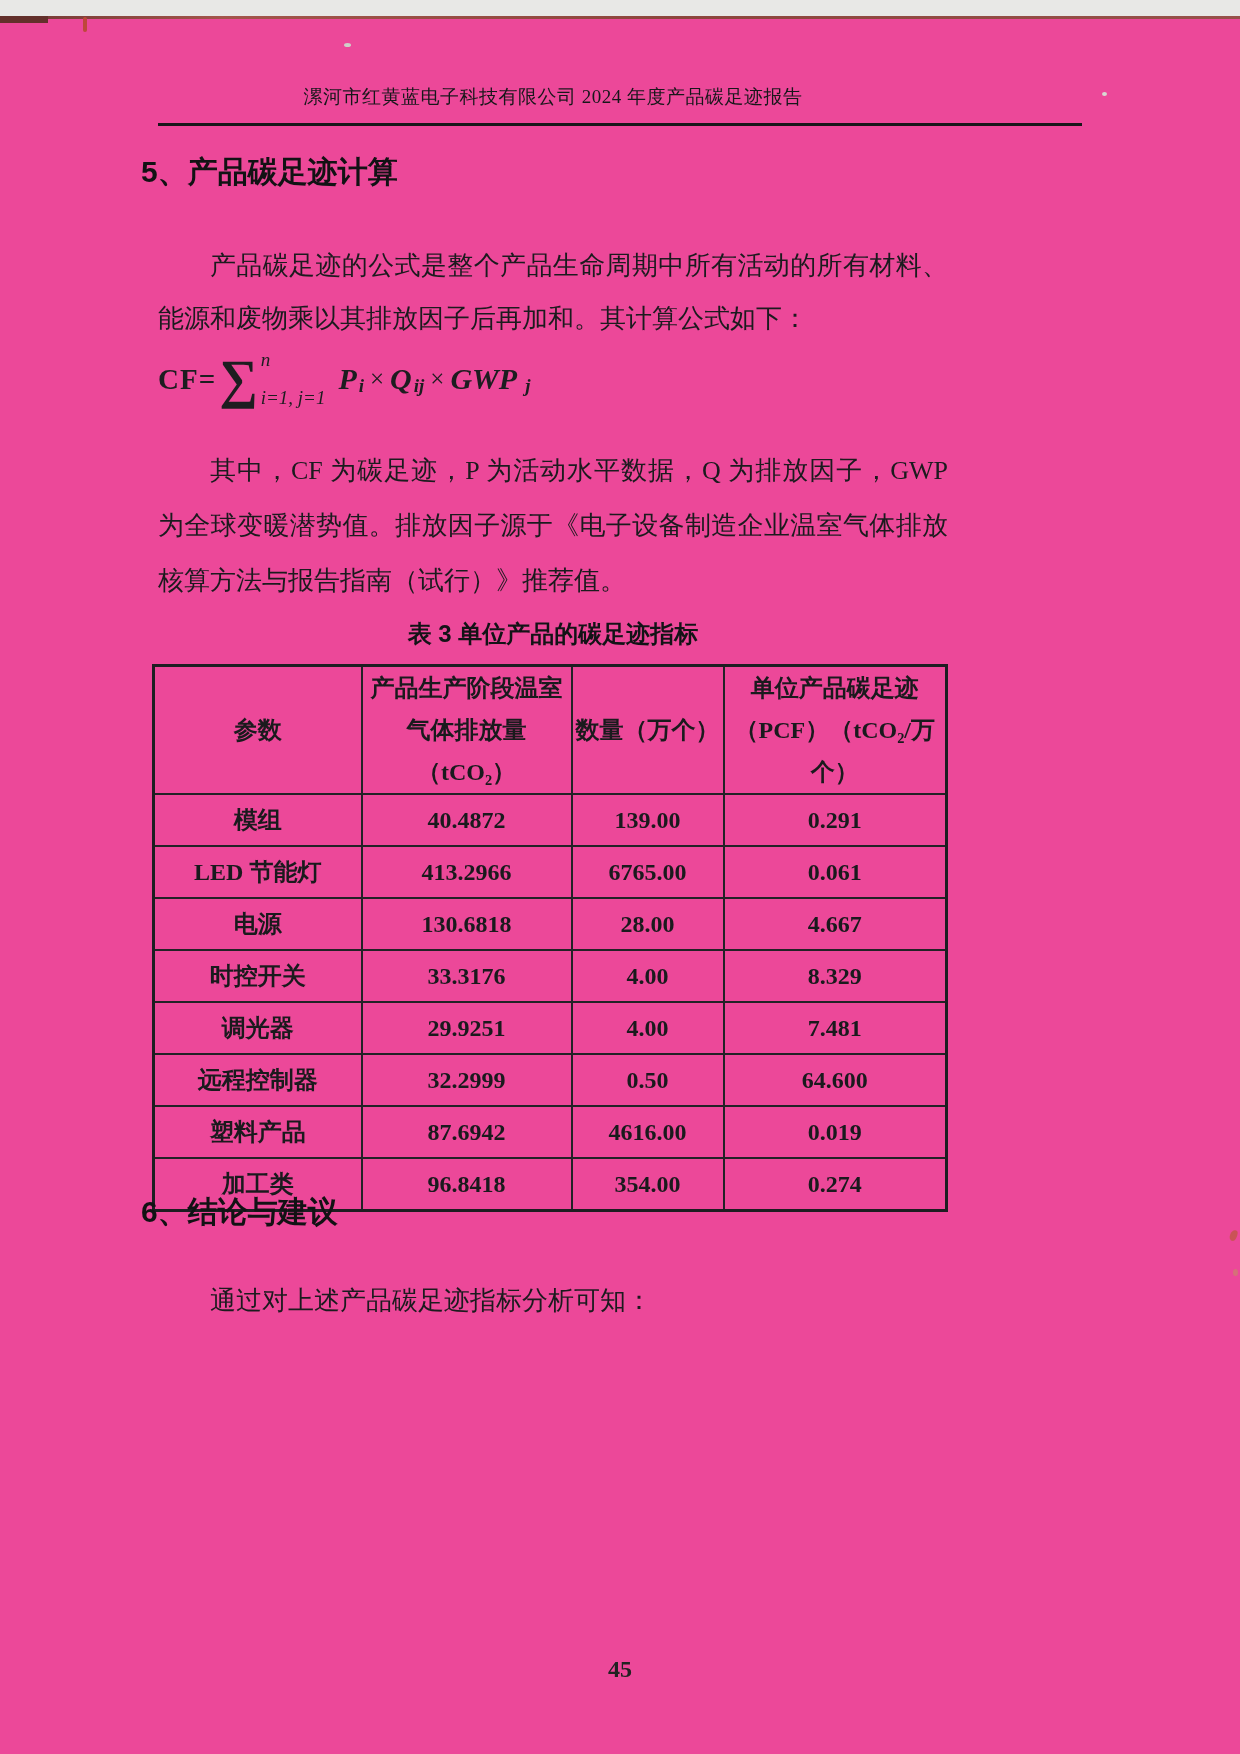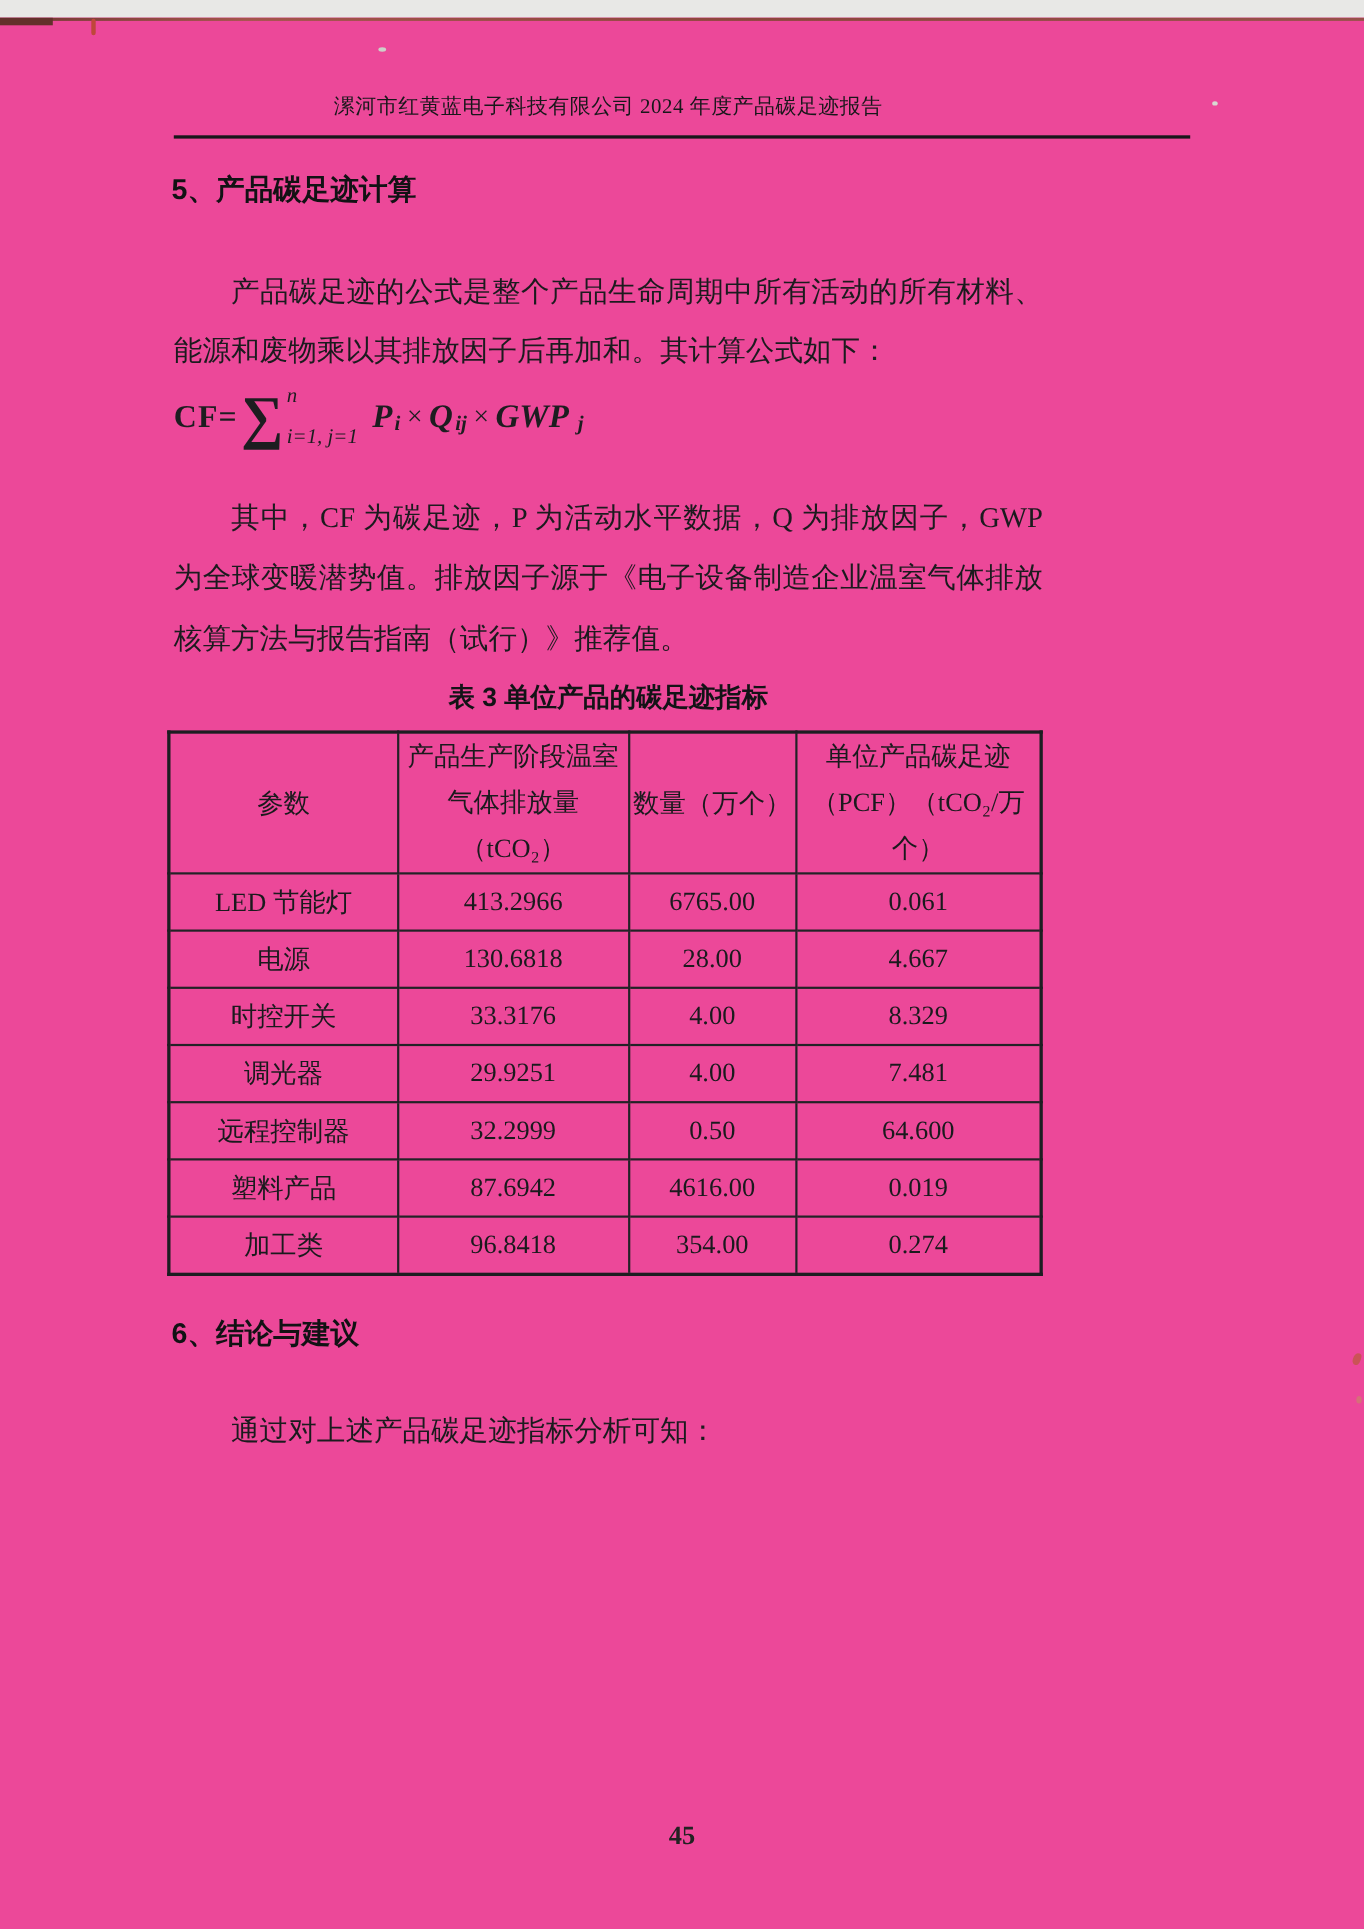--- a/index.html
+++ b/index.html
@@ -19,23 +19,23 @@
   .red-mark-a { position:absolute; top:1214px; left:1230px; width:7px; height:11px; background:#c4564a; border-radius:60% 40% 50% 50%; transform:rotate(18deg); opacity:.85; }
   .red-mark-b { position:absolute; top:1253px; left:1233px; width:5px; height:7px; background:#cf7b70; border-radius:50%; opacity:.8; }
   .bottom-scan-bar { position:absolute; bottom:0; left:0; width:1240px; height:11px;
     background:linear-gradient(90deg,#a7a8a3,#b9bab5 22%,#9a9b96 48%,#b5b6b1 72%,#a0a19c 100%); }
 
   .report-header { position:absolute; top:68px; left:158px; width:790px;
     text-align:center; font-size:19px; letter-spacing:.5px; color:#17171a; }
   .header-rule { position:absolute; top:107px; left:158px; width:924px; height:0;
     border-top:3px solid #17171a; }
 
-  .sec-heading { position:absolute; left:156px; margin:0;
+  .sec-heading { position:absolute; left:141px; margin:0;
     font-family:"Liberation Sans","DejaVu Sans",sans-serif;
-    font-weight:700; font-size:26px; line-height:40px; color:#121214; }
+    font-weight:700; font-size:30px; line-height:40px; color:#121214; }
   .h5 { top:136px; } .h6 { top:1176px; }
 
   .body-para { position:absolute; left:158px; width:790px; margin:0;
     font-size:26px; color:#1b1b1e; text-align:justify; text-indent:2em; }
   .para1 { top:223px; line-height:53px; }
   .para2 { top:427px; line-height:55px; }
   .para6-1 { top:1257px; line-height:56px; }
   .para6-2 { top:1312px; line-height:57px; }
 
   
@@ -53,21 +53,21 @@
   .f-times { font-size:25px; margin:0 6px; font-style:normal; }
 
   .table-caption { position:absolute; top:602px; left:158px; width:790px; margin:0;
     text-align:center; font-family:"Liberation Sans","DejaVu Sans",sans-serif;
     font-weight:700; font-size:24px; color:#131316; }
 
   table.pcf { position:absolute; top:648px; left:152px; width:793px;
     border-collapse:collapse; table-layout:fixed; }
   table.pcf th, table.pcf td {
     border:2px solid #222226; text-align:center; vertical-align:middle;
-    font-weight:400; padding:0; color:#1a1a1d; }
+    font-weight:700; padding:0; color:#1a1a1d; }
   table.pcf { border:3px solid #1d1d21; }
   table.pcf th { height:94px; font-size:24px; }
   table.pcf td { height:50px; font-size:24px; }
   .th-line { display:block; line-height:42px; }
 
   .page-number { position:absolute; top:1640px; left:0; width:1240px;
     text-align:center; font-size:24px; font-weight:600; color:#222; }
 </style>
 </head>
 <body>
@@ -126,20 +126,26 @@
           <span class="th-line">产品生产阶段温室</span>
           <span class="th-line">气体排放量（tCO₂）</span>
         </th>
         <th>数量（万个）</th>
         <th>
           <span class="th-line">单位产品碳足迹</span>
           <span class="th-line">（PCF）（tCO₂/万个）</span>
         </th>
       </tr>
       <tr>
+        <td>模组</td>
+        <td>40.4872</td>
+        <td>139.00</td>
+        <td>0.291</td>
+      </tr>
+      <tr>
         <td>LED 节能灯</td>
         <td>413.2966</td>
         <td>6765.00</td>
         <td>0.061</td>
       </tr>
       <tr>
         <td>电源</td>
         <td>130.6818</td>
         <td>28.00</td>
         <td>4.667</td>

